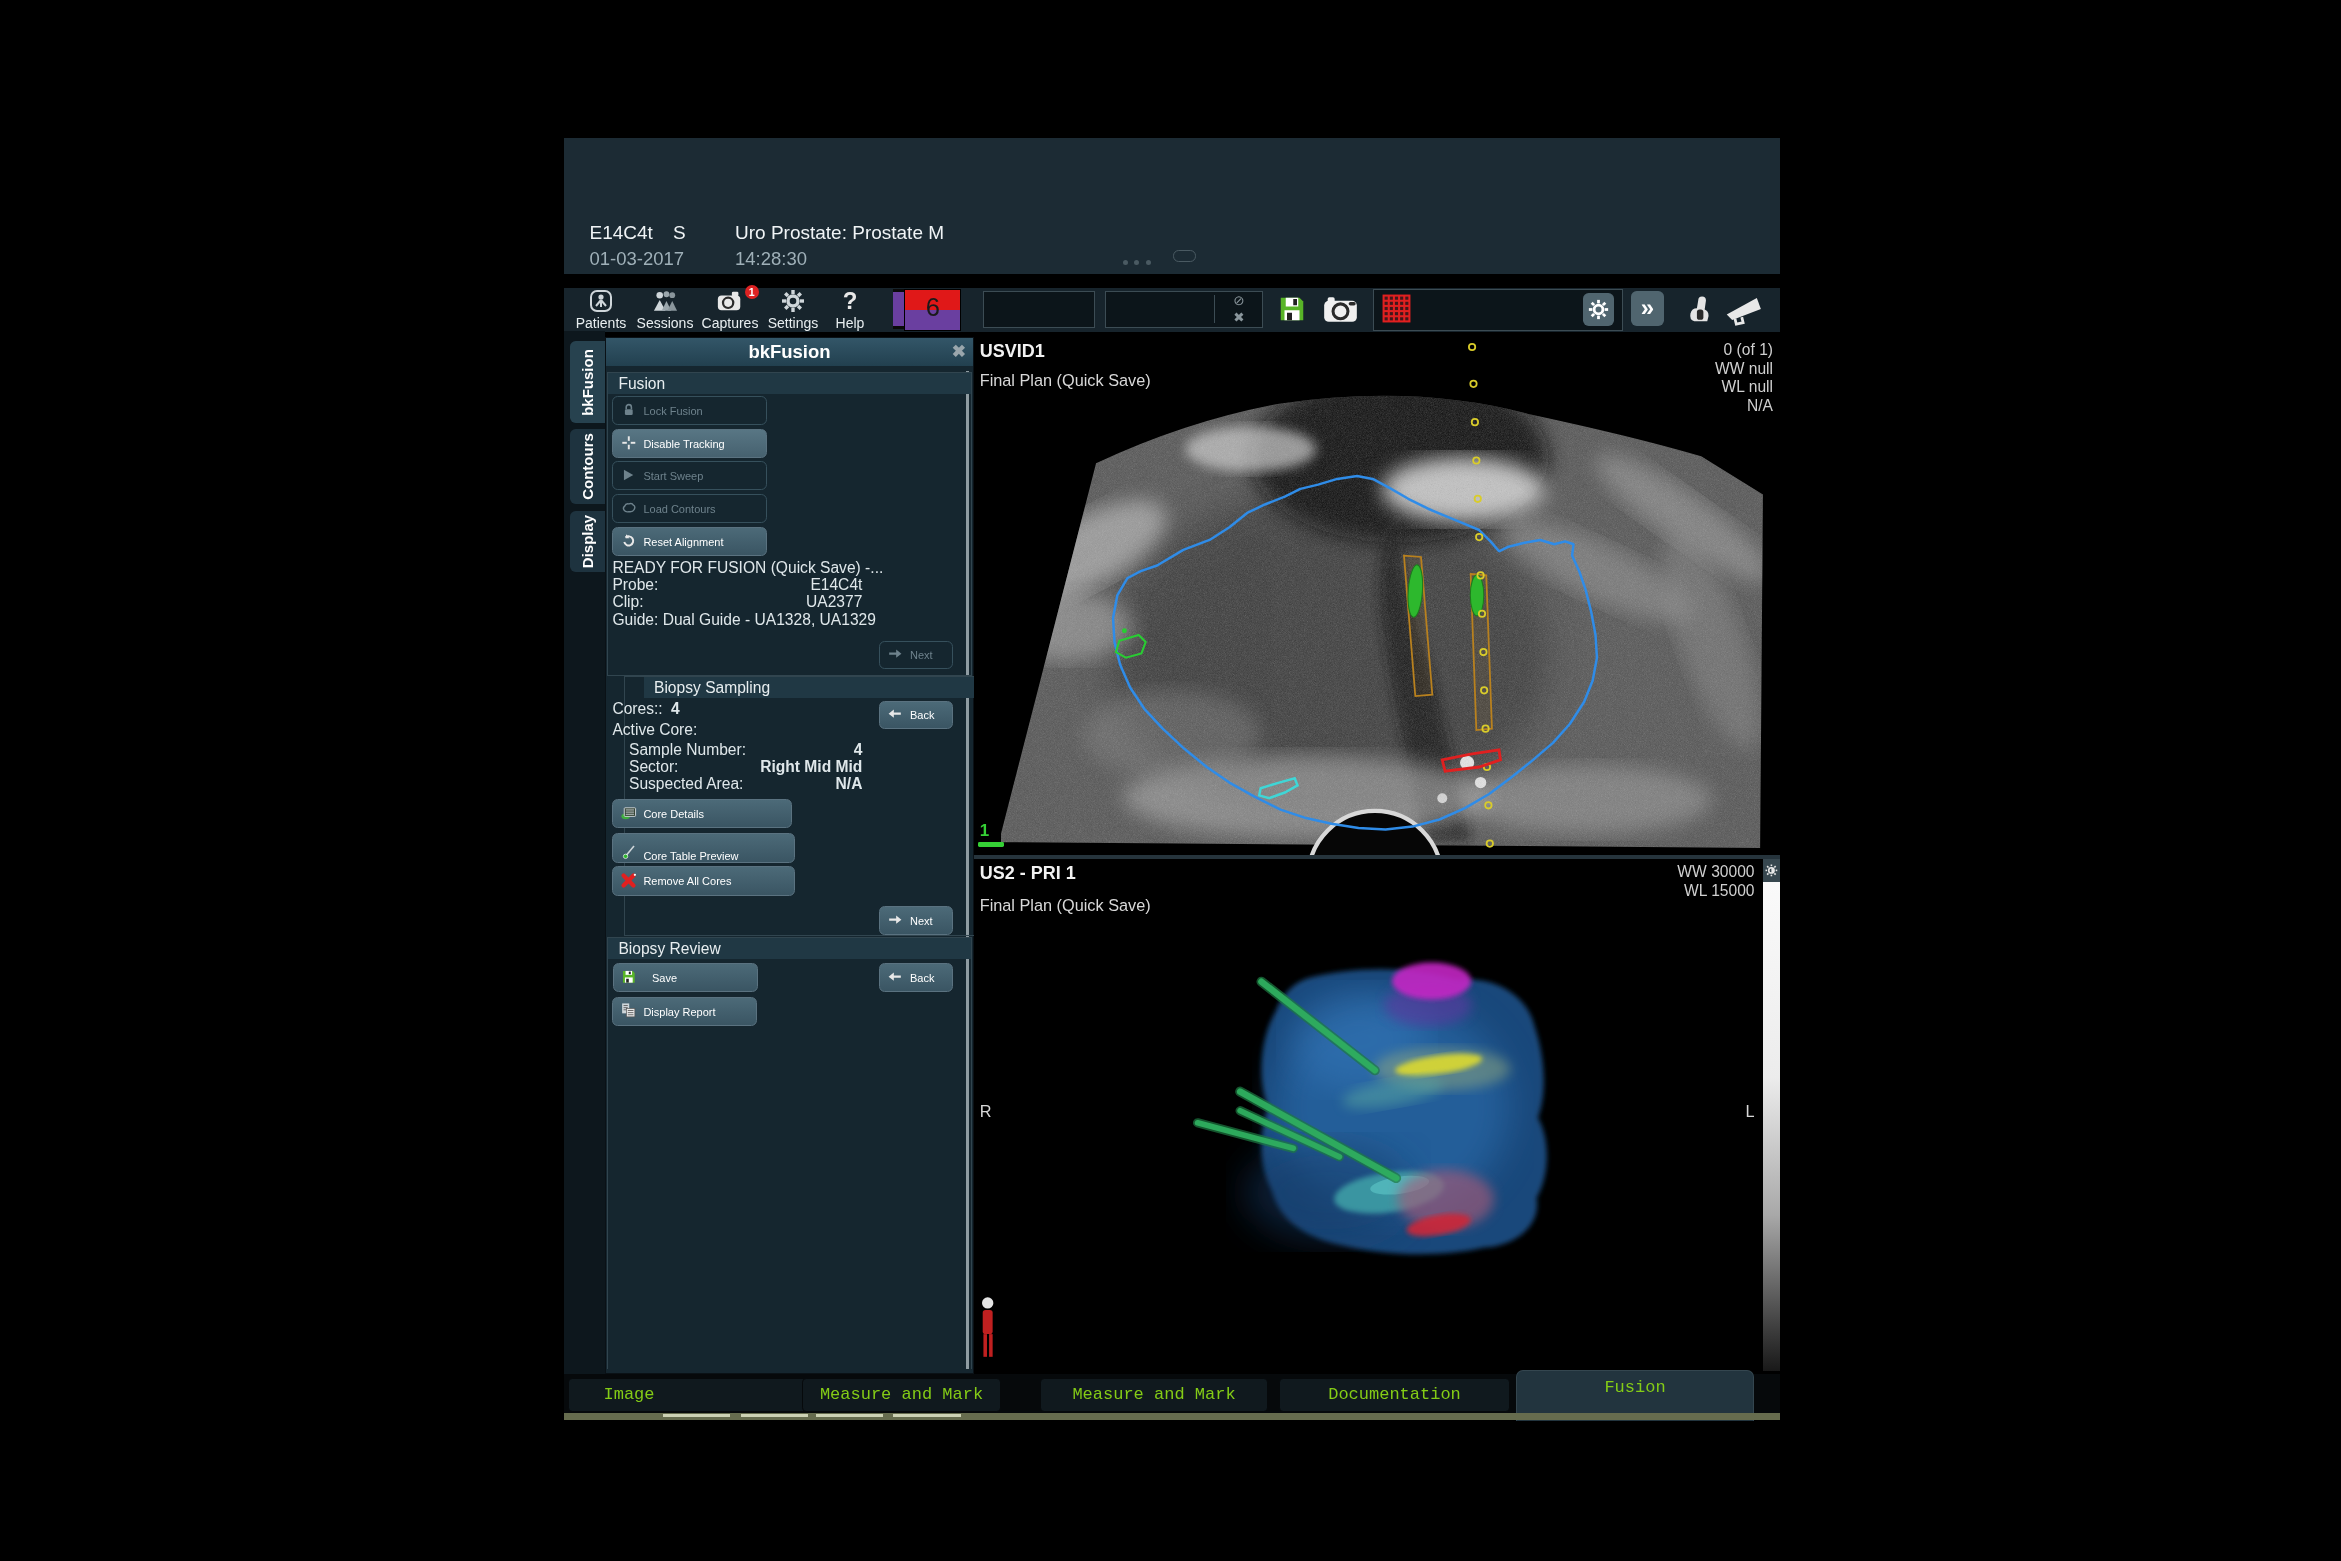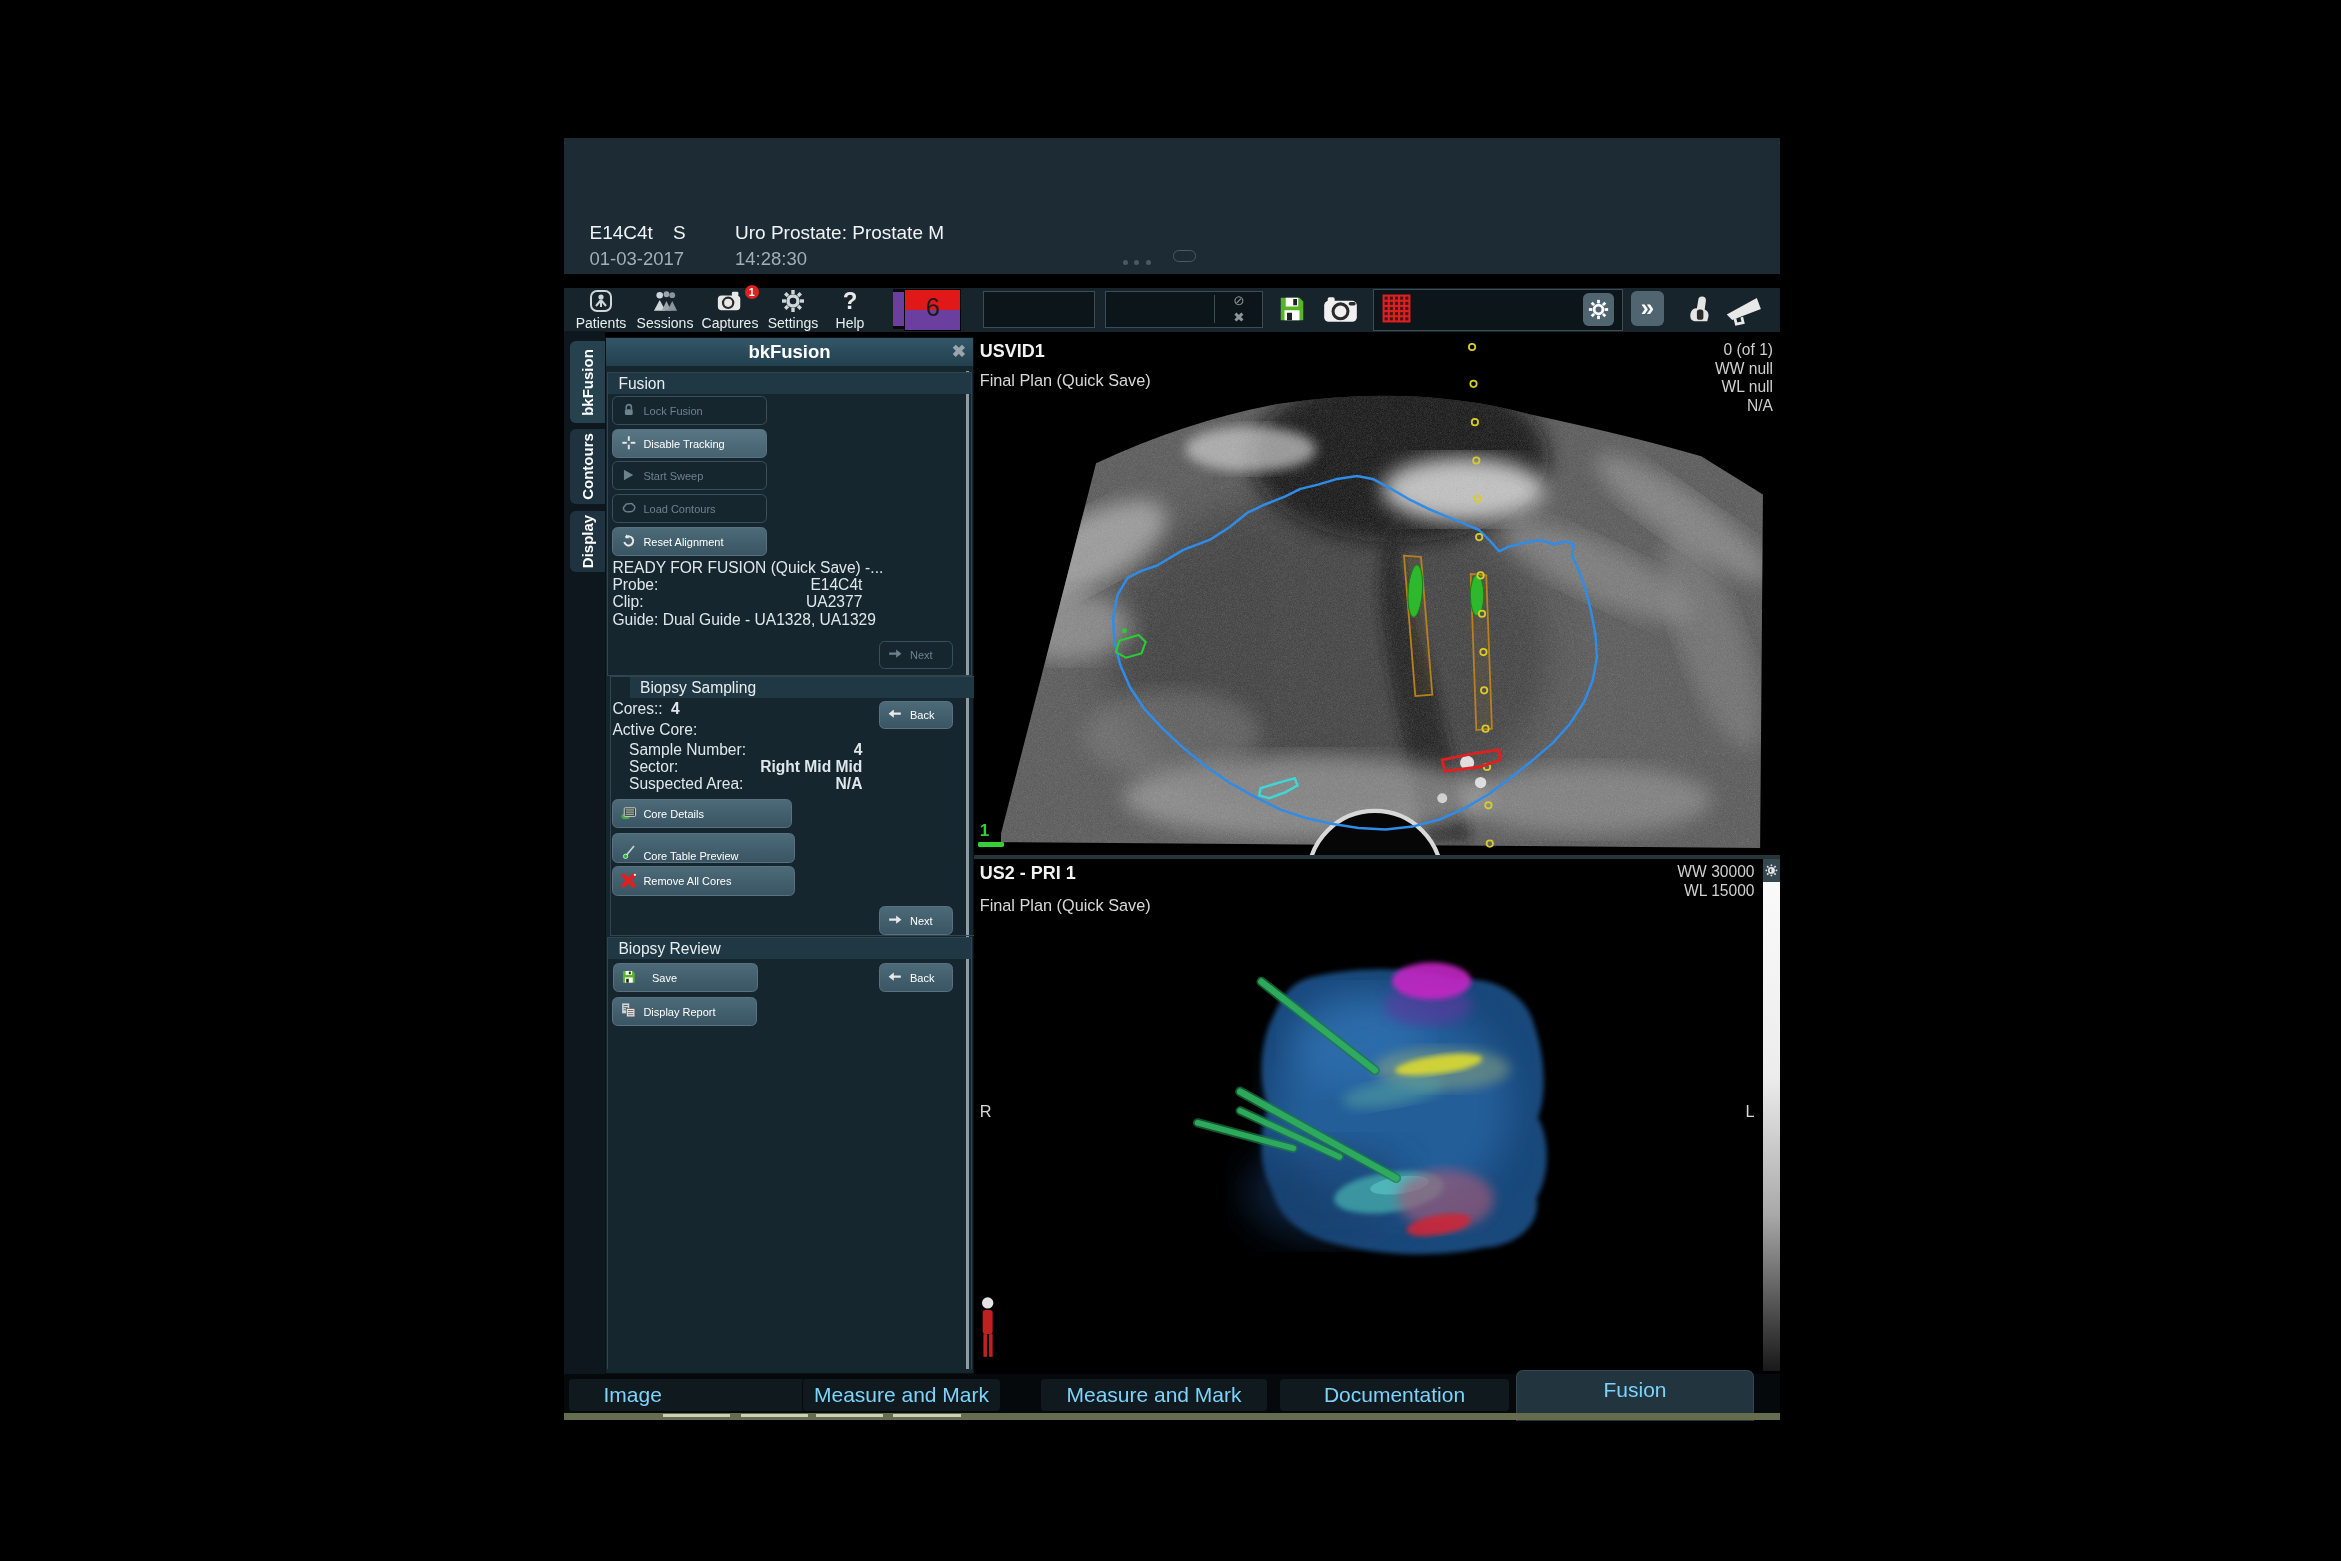--- a/index.html
+++ b/index.html
@@ -25,22 +25,22 @@
   .btn .ic{width:30px;text-align:center;flex:0 0 30px;}
   .btn.disabled{background:transparent;border:1.4px solid #36505c;color:#6e828c;}
   .btn.hot{background:linear-gradient(180deg,#587684,#46616f);}
   .lbl{font-size:15.6px;color:#dfe7ea;}
   .val{font-size:15.6px;color:#dfe7ea;text-align:right;}
   .bold{font-weight:bold;}
   .vp{background:#000;overflow:hidden;}
   .vp-name{font-weight:bold;font-size:18px;color:#f2f2f2;}
   .vp-sub{font-size:16.3px;color:#d8d8d8;}
   .vp-meta{font-size:15.6px;color:#cfcfcf;text-align:right;line-height:18.5px;}
-  .btab{background:#10191e;border:0.7px solid #06090b;border-radius:4.3px;color:#7dd3fc;
-     font-size:21px;display:flex;align-items:center;}
+  .btab{background:#10191e;border:0.7px solid #06090b;border-radius:4.3px;color:#84cc16;
+     font-size:17px;display:flex;align-items:center;font-family:Liberation Mono, monospace;}
   .btab.center{justify-content:center;}
   .btab.active{background:#22343e;border:0.7px solid #34464f;border-bottom:none;border-radius:7px 7px 0 0;
      align-items:flex-start;padding-top:7px;justify-content:center;}
   .olive{background:#666c4e;}
   .olive i{position:absolute;top:0.7px;height:3.5px;background:#cdd2b4;display:block;}
   .dotrow i{display:inline-block;width:5px;height:5px;border-radius:50%;background:#4a5a62;margin-right:6.4px;}
 </style>
 </head>
 <body>
 
@@ -280,21 +280,21 @@
     <div class="abs lbl" style="left:6.4px;top:255px;">Clip:</div>
     <div class="abs val" style="left:6.4px;top:255px;width:250px;">UA2377</div>
     <div class="abs lbl" style="left:6.4px;top:273px;">Guide: Dual Guide - UA1328, UA1329</div>
     <div class="abs btn disabled" style="left:273px;top:303px;width:72px;height:25.5px;">
       <span class="ic"><svg width="14" height="11.4" viewBox="0 0 24 16">
             <path d="M2 6 h12 v-5 l9 7 l-9 7 v-5 h-12 z" fill="#6e828c"></path>
           </svg></span>
       <span>Next</span>
     </div>
 
-    <div class="abs sec-box" style="left:4px;top:338px;width:363px;height:258px;padding-left:19px;">
+    <div class="abs sec-box" style="left:18px;top:338px;width:363px;height:258px;padding-left:19px;">
       <div class="sec-hdr">Biopsy Sampling</div>
     </div>
     <div class="abs lbl" style="left:6.4px;top:362px;">Cores::</div>
     <div class="abs lbl bold" style="left:65px;top:362px;">4</div>
     <div class="abs btn" style="left:273px;top:363px;width:72px;height:25.5px;">
       <span class="ic"><svg width="14" height="11.4" viewBox="0 0 24 16">
             <path d="M22 6 h-12 v-5 l-9 7 l9 7 v-5 h12 z" fill="#e8e8e8"></path>
           </svg></span>
       <span>Back</span>
     </div>

